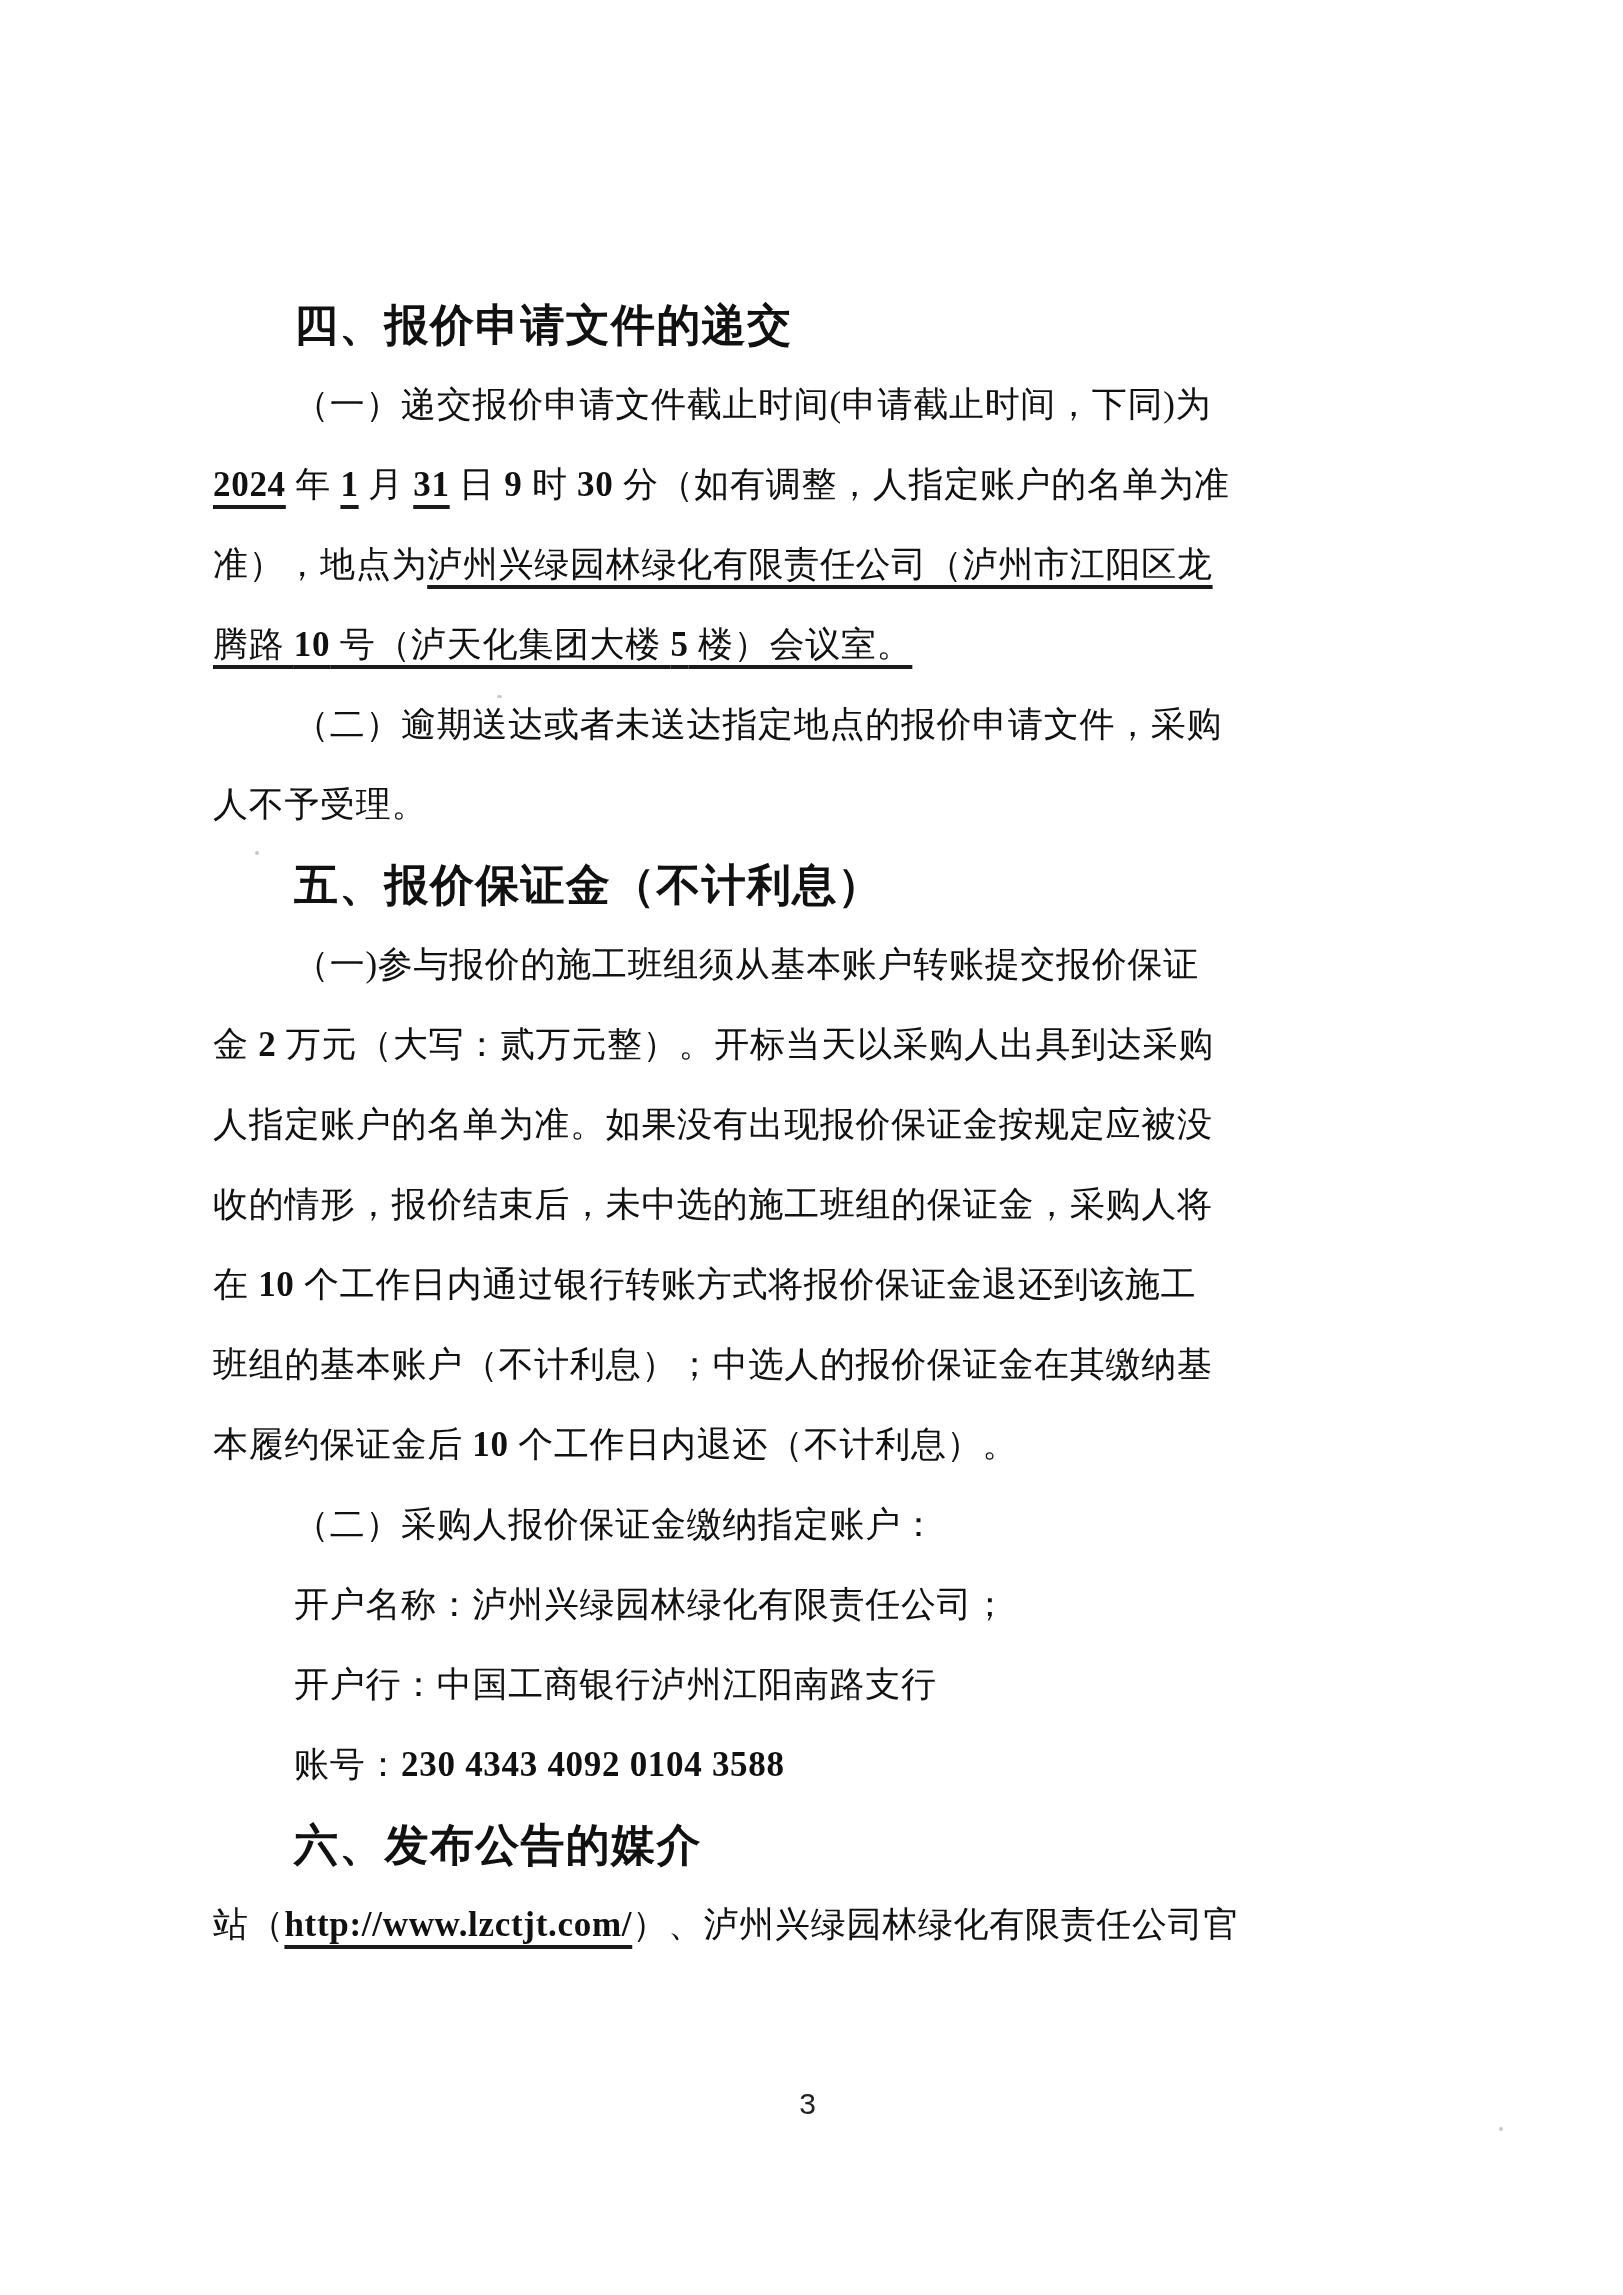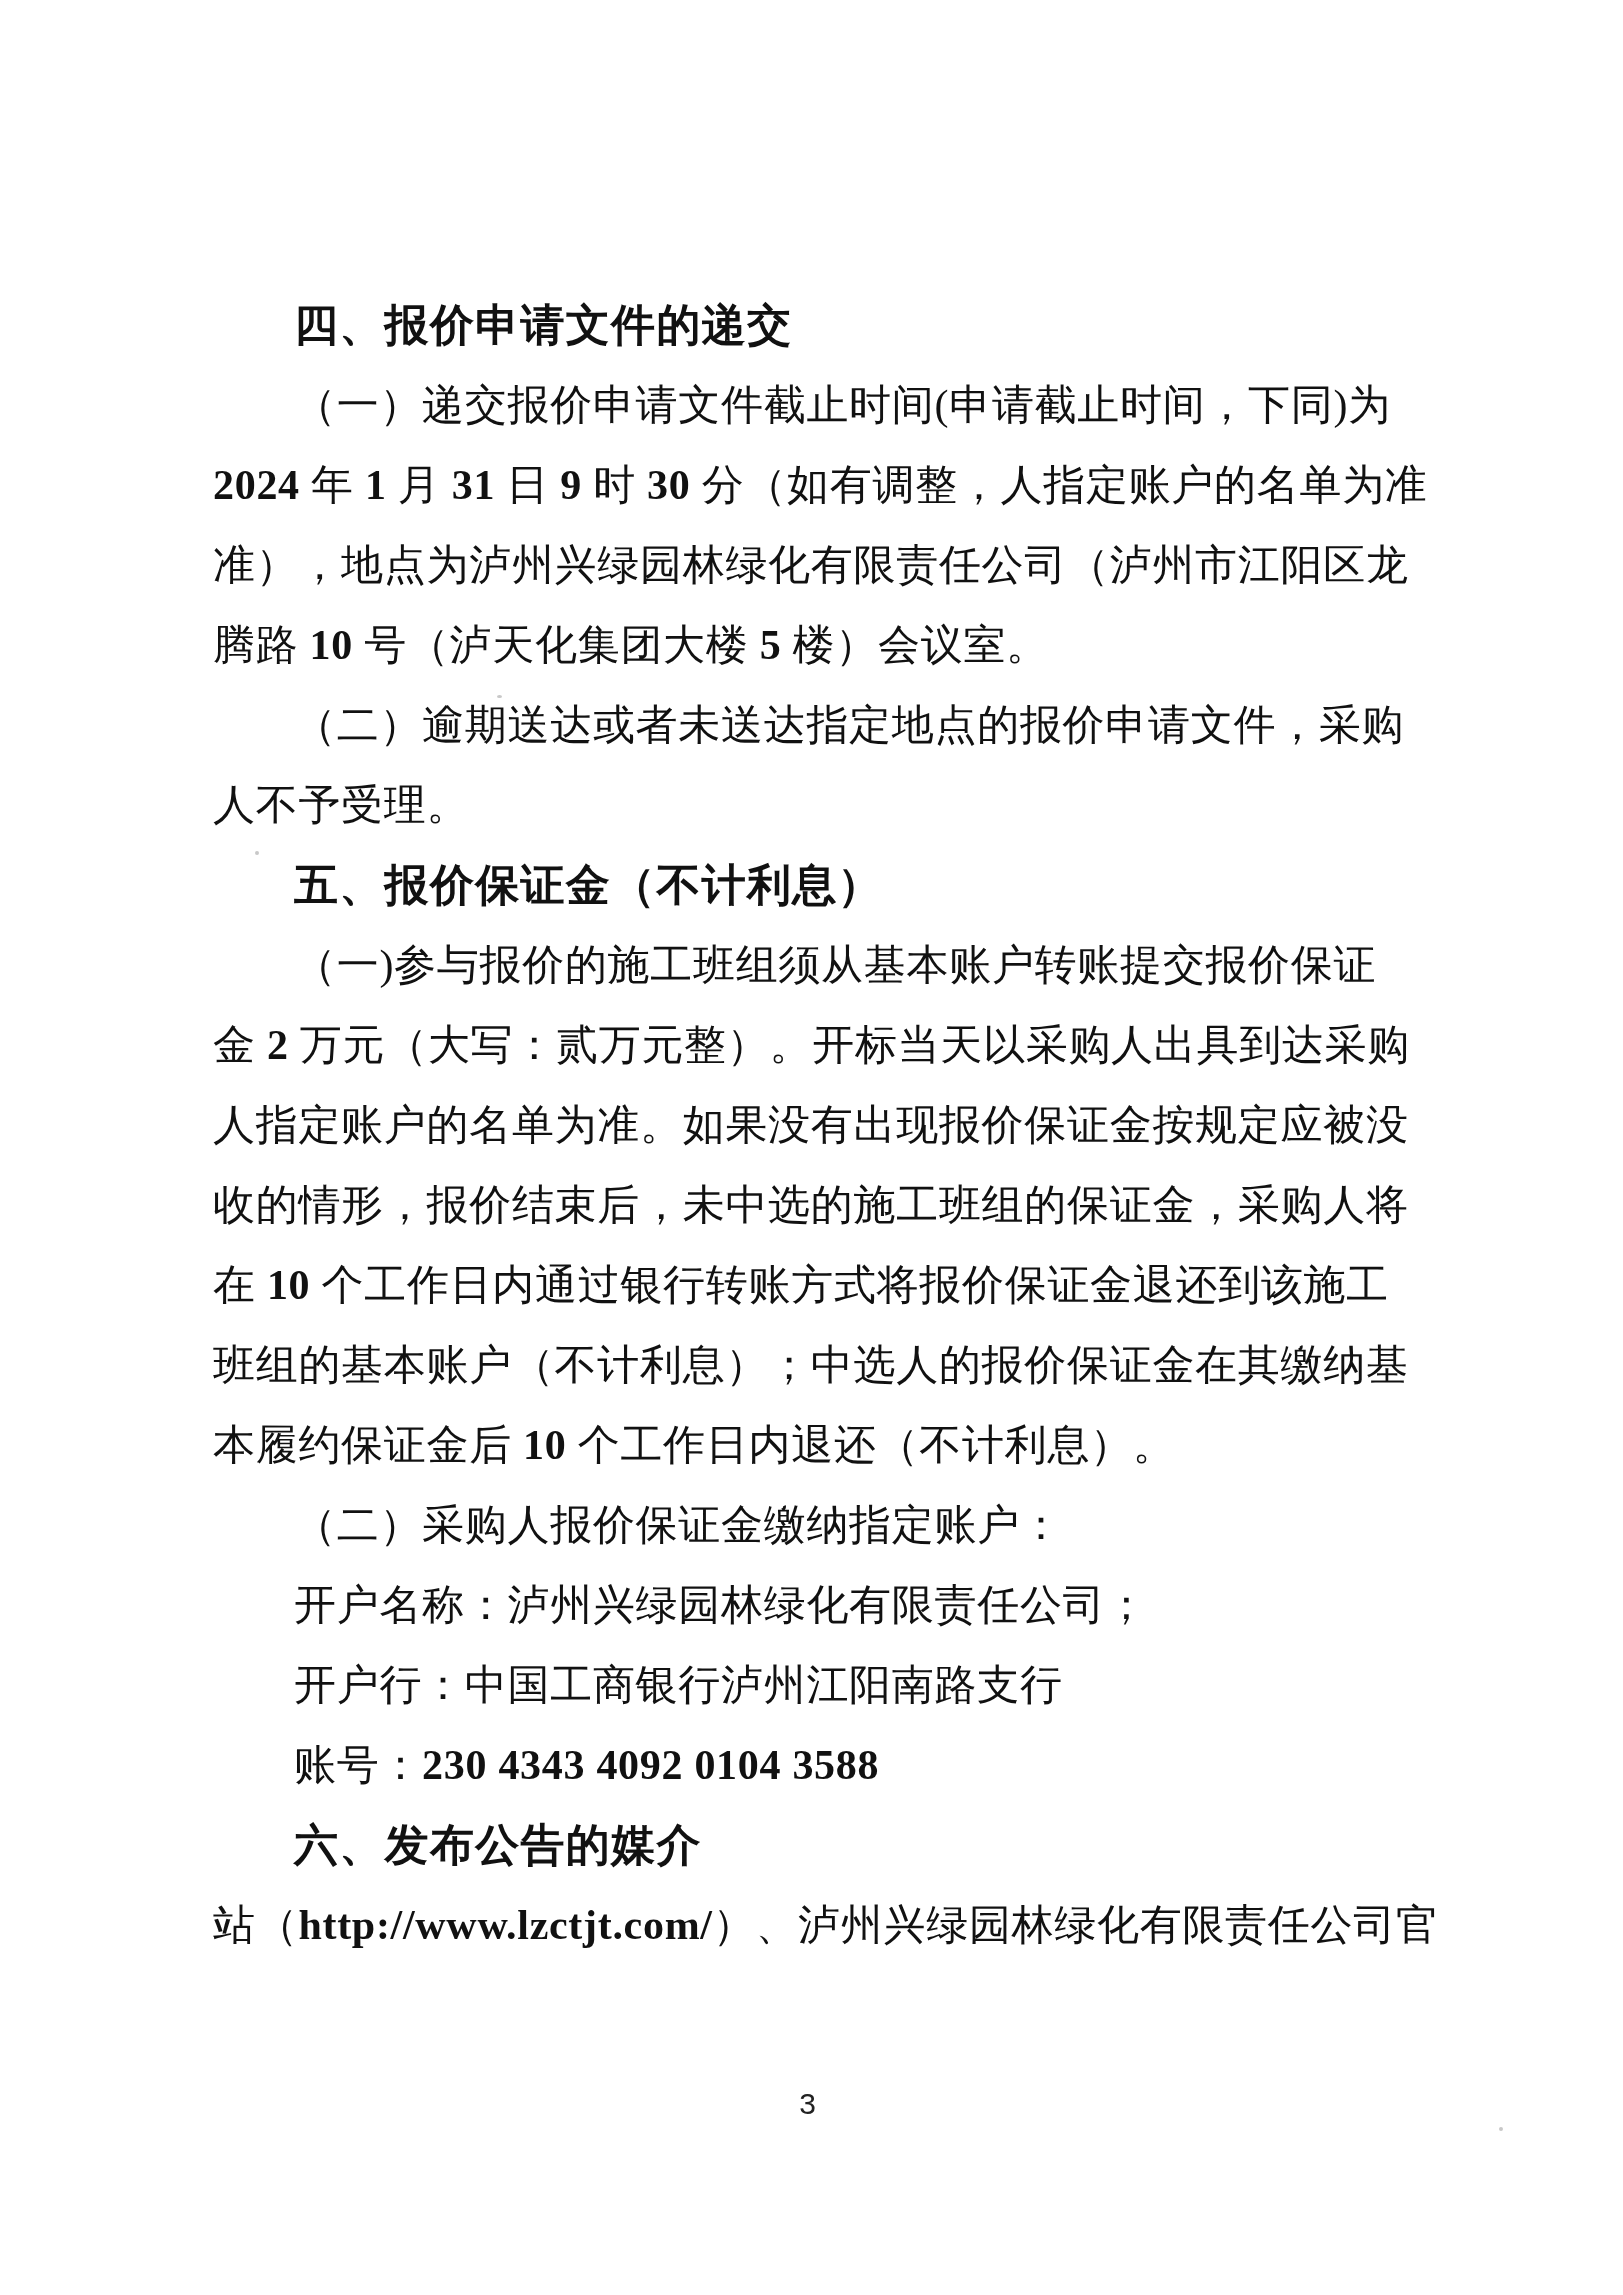--- a/index.html
+++ b/index.html
@@ -19,39 +19,40 @@
   }
   .doc-body {
     position: absolute;
     top: 285px;
     left: 213px;
     right: 196px;
   }
   .line {
     height: 80px;
     line-height: 80px;
-    font-size: 42px;
+    font-size: 35px;
     letter-spacing: 0.7px;
     white-space: nowrap;
     font-family: "Liberation Serif", serif;
   }
   .line.indent {
     text-indent: 81px;
   }
   .line.heading {
     font-family: "Liberation Sans", sans-serif;
     font-weight: bold;
     font-size: 44px;
     letter-spacing: 1.3px;
   }
   .seg { display: inline; margin-top: 44px; }
   .seg.b {
     font-weight: bold;
   }
   .seg.u {
+    text-decoration: underline;
     text-decoration-thickness: 3.9px;
     text-underline-offset: 9.2px;
     text-decoration-color: #1a1a1a;
   }
   .page-footer {
     position: absolute;
     top: 2087px;
     left: 0;
     width: 1615px; 
     text-align: center;

